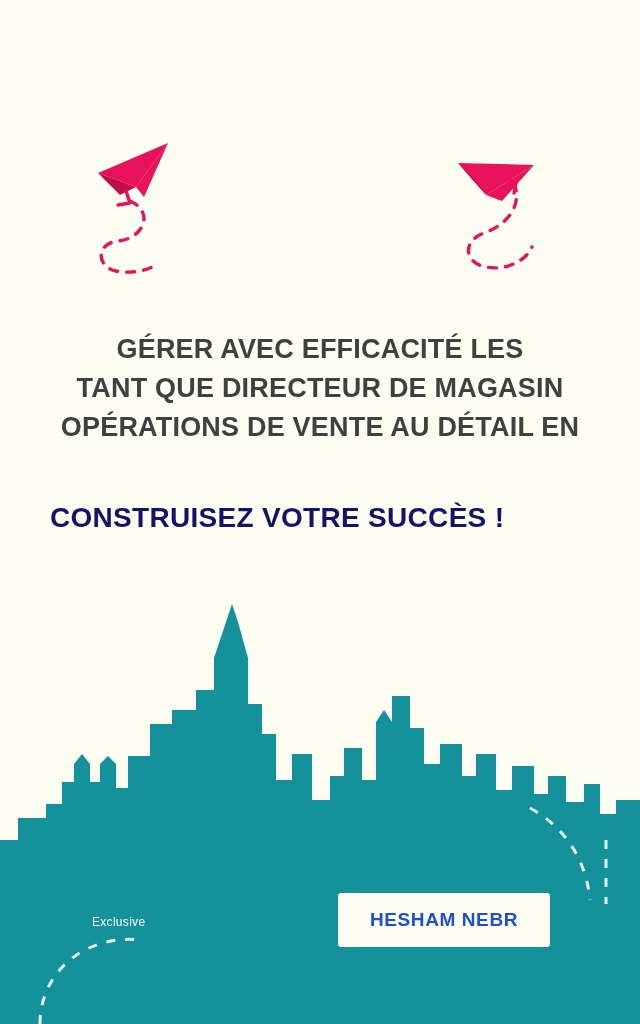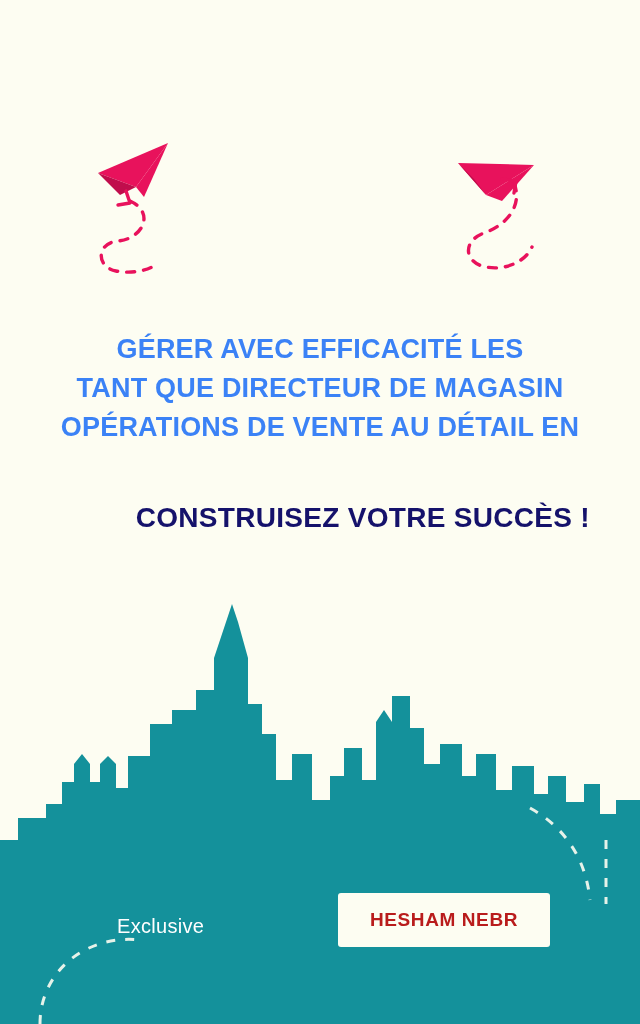--- a/index.html
+++ b/index.html
@@ -27,35 +27,35 @@
   .plane-left  { left: 90px;  top: 135px; }
   .plane-right { left: 440px; top: 135px; }
 
   
   .headline {
     position: absolute;
     left: 50px;
     top: 330px;
     width: 540px;
     text-align: center;
-    color: #3b82f6;
+    color: #404040;
     font-size: 27px;
     font-weight: bold;
     line-height: 1.45;
     letter-spacing: 0.2px;
     text-transform: uppercase;
   }
   .headline .line { display: block; white-space: nowrap; }
 
   .subhead {
     position: absolute;
     left: 50px;
     top: 502px;
     width: 540px;
-    text-align: right;
+    text-align: left;
     color: #15126b;
     font-size: 28px;
     font-weight: bold;
     letter-spacing: 0.3px;
     text-transform: uppercase;
   }
 
   
   .skyline {
     position: absolute;
@@ -64,38 +64,37 @@
     width: 640px;
     height: 420px;
   }
 
   
   .footer-label {
     position: absolute;
     left: 92px;
     top: 915px;
     color: #ffffff;
-    font-size: 20px;
+    font-size: 12px;
     letter-spacing: 0.3px;
-    margin-left: 25px;
   }
   .name-badge {
     position: absolute;
     left: 338px;
     top: 893px;
     width: 212px;
     height: 54px;
     background: #fdfdf2;
     border-radius: 3px;
     display: flex;
     align-items: center;
     justify-content: center;
   }
   .name-badge span {
-    color: #b91c1c;
+    color: #1d4ed8;
     font-size: 19px;
     font-weight: bold;
     letter-spacing: 0.6px;
     text-transform: uppercase;
   }
 </style>
 </head>
 <body>
 
 <div class="poster">

